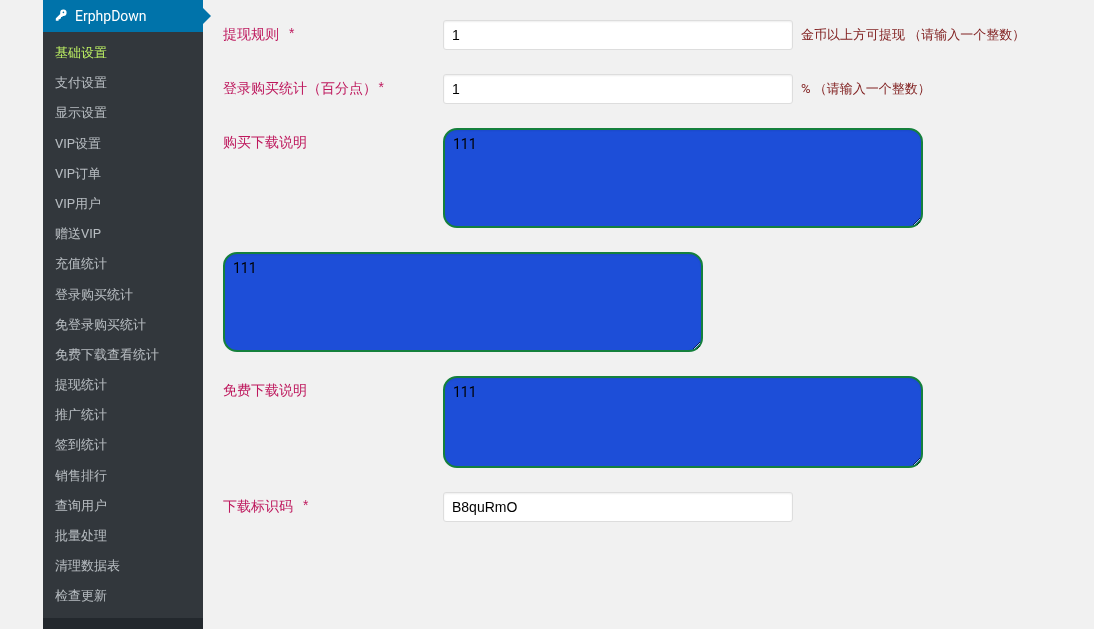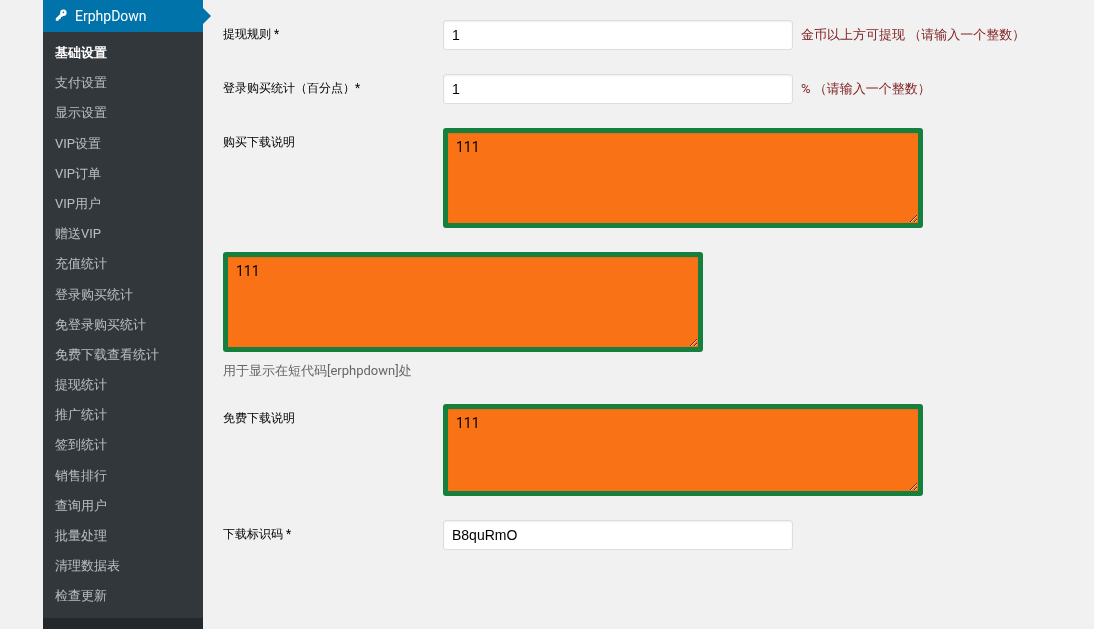--- a/index.html
+++ b/index.html
@@ -46,40 +46,41 @@
       padding: 6px 0;
     }
     .submenu-item {
       color: rgba(240,245,250,0.7);
       padding: 6px 12px;
       font-size: 13px;
       cursor: pointer;
       line-height: 1.4;
     }
     .submenu-item.active {
-      color: #ffffff;
-      font-weight: 700;
+      color: #bef264;
+      font-weight: 400;
     }
     .content {
       flex: 1;
       padding: 20px 20px 0 20px;
       overflow: hidden;
     }
     .form-row {
       display: flex;
       align-items: flex-start;
       margin-bottom: 24px;
     }
     .form-label {
       width: 220px;
       flex-shrink: 0;
-      font-size: 12px;
-      color: #000000;
+      font-size: 14px;
+      color: #be185d;
       padding-top: 6px;
       font-weight: 400;
+      font-family: Liberation Mono, monospace;
     }
     .form-control-wrap {
       flex: 1;
       display: flex;
       flex-direction: column;
       gap: 6px;
     }
     .form-inline {
       display: flex;
       align-items: center;
@@ -92,23 +93,23 @@
       border-radius: 3px;
       background: #fff;
       font-size: 14px;
       box-shadow: inset 0 1px 2px rgba(0,0,0,0.07);
       width: 350px;
     }
     .textarea {
       width: 480px;
       height: 100px;
       padding: 6px 8px;
-      border: 5px solid #15803d;
-      border-radius: 3px;
-      background: #f97316;
+      border: 2px solid #15803d;
+      border-radius: 14px;
+      background: #1d4ed8;
       font-size: 14px;
       font-family: inherit;
       box-shadow: inset 0 1px 2px rgba(0,0,0,0.07);
       resize: both;
     }
     .textarea.short { height: 92px; }
     .hint {
       font-size: 13px;
       color: #7f1d1d;
     }
@@ -176,21 +177,20 @@
   <div class="form-row">
     <div class="form-label">购买下载说明</div>
     <div class="form-control-wrap">
       <textarea class="textarea" style="">111</textarea>
     </div>
   </div>
 
   <div class="form-row">
     <div class="form-control-wrap">
       <textarea class="textarea" style="">111</textarea>
-      <div class="desc">用于显示在短代码[erphpdown]处</div>
     </div>
   </div>
 
   <div class="form-row">
     <div class="form-label">免费下载说明</div>
     <div class="form-control-wrap">
       <textarea class="textarea short" style="">111</textarea>
     </div>
   </div>
 

